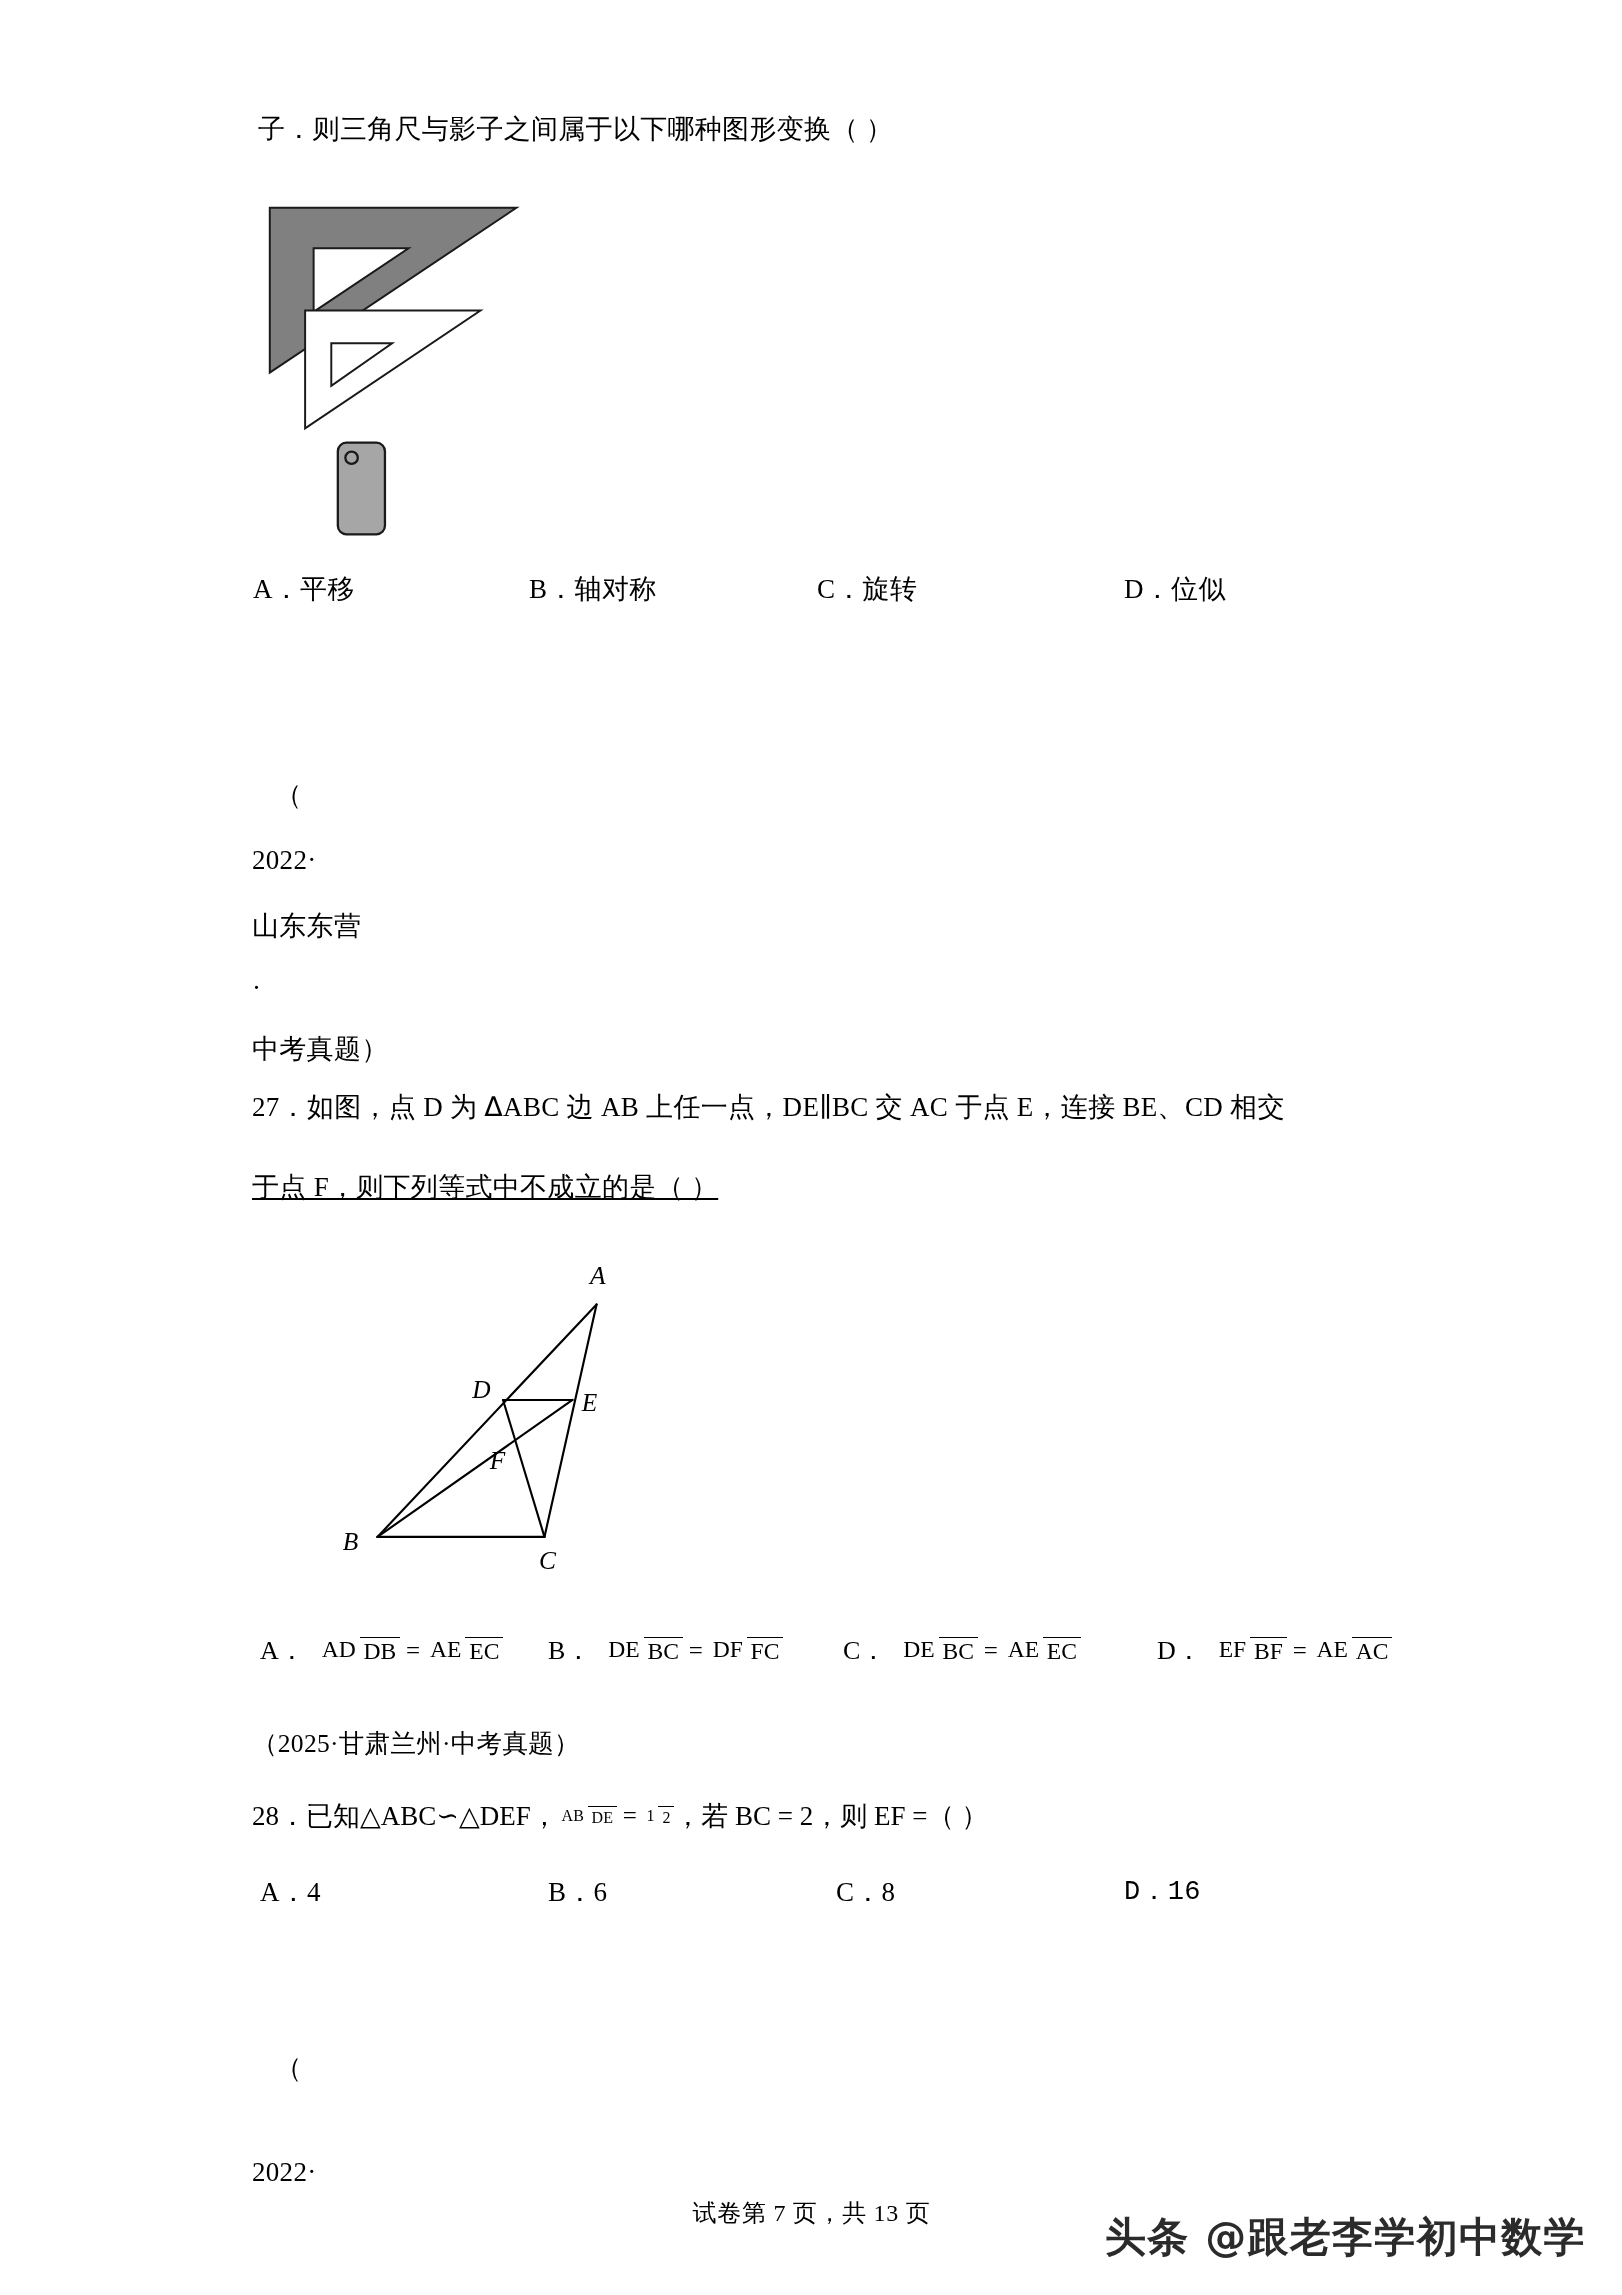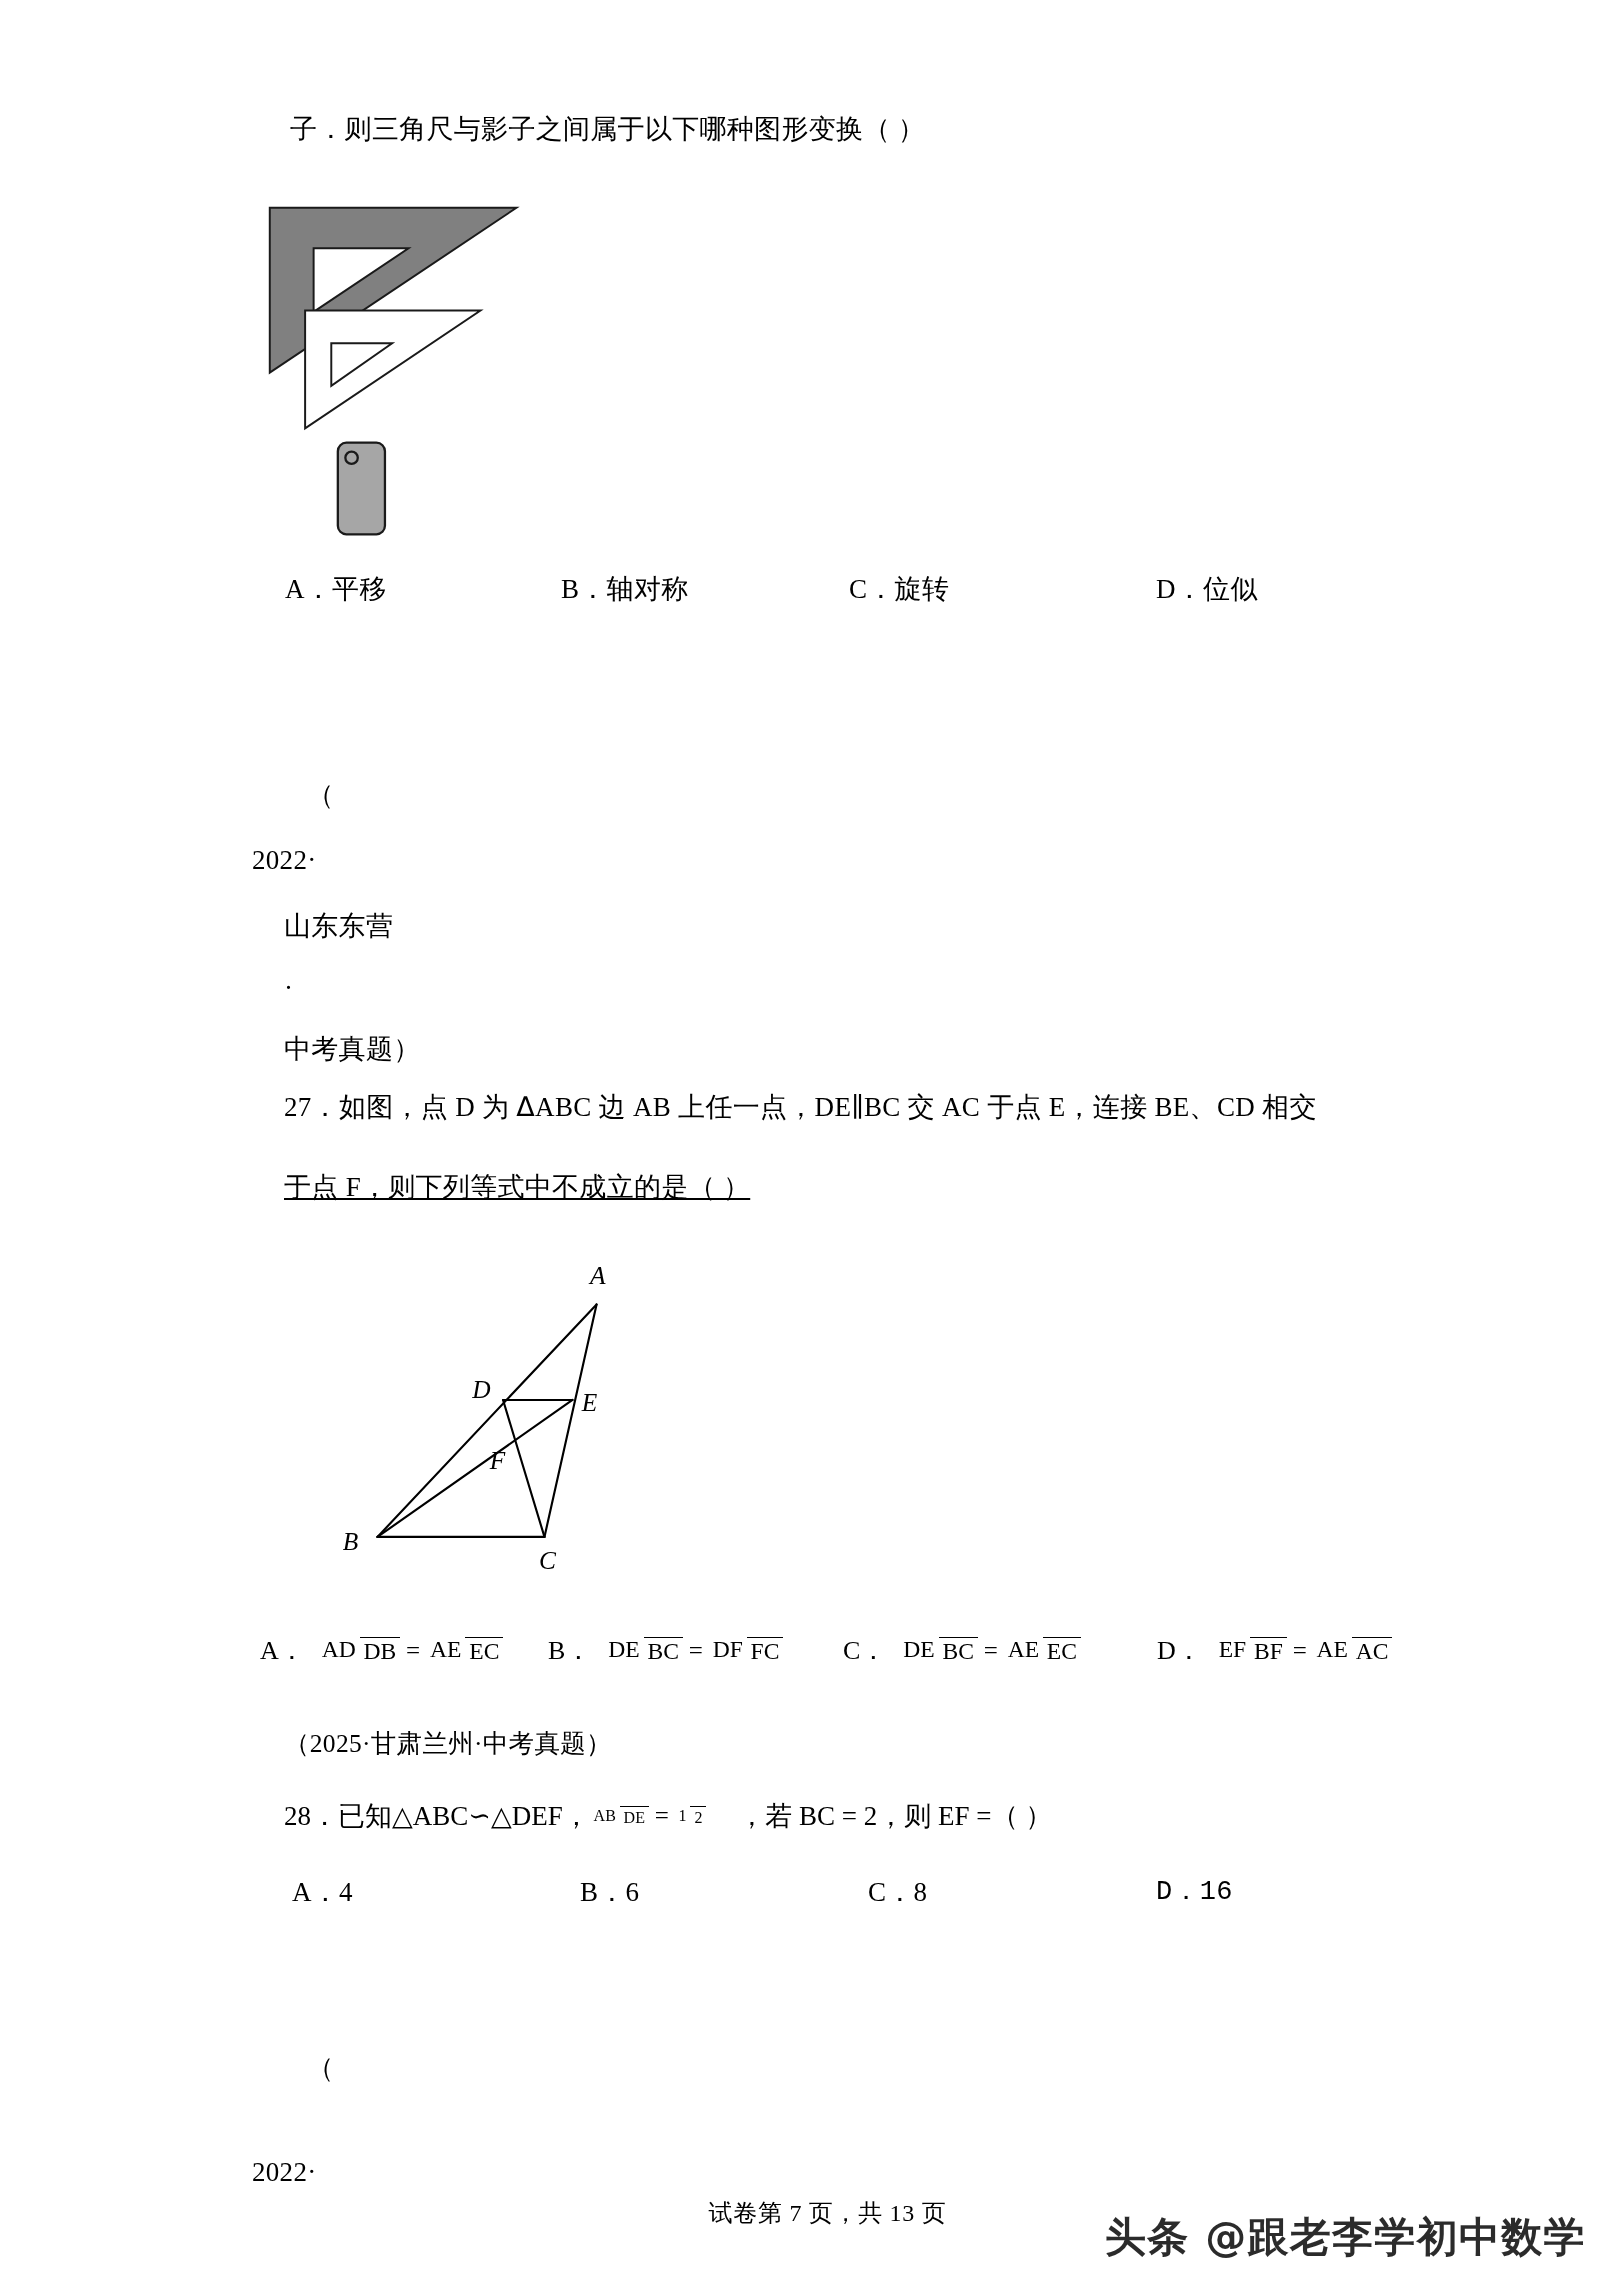--- a/index.html
+++ b/index.html
@@ -24,21 +24,20 @@
   
   .txt {
     position: absolute;
     font-size: 26px;
     line-height: 1.0;
     white-space: nowrap;
     letter-spacing: 0.3px;
   }
   .cn {
     font-family: "Liberation Serif", "DejaVu Serif", serif;
-    margin-left: 32px;
   }
 
   
   #stem-line-1 { left: 258px; top: 116px; font-size: 27px; }
 
   
   .opt26 { font-size: 27px; top: 576px; }
   #opt26-a { left: 253px; }
   #opt26-b { left: 529px; }
   #opt26-c { left: 817px; }

